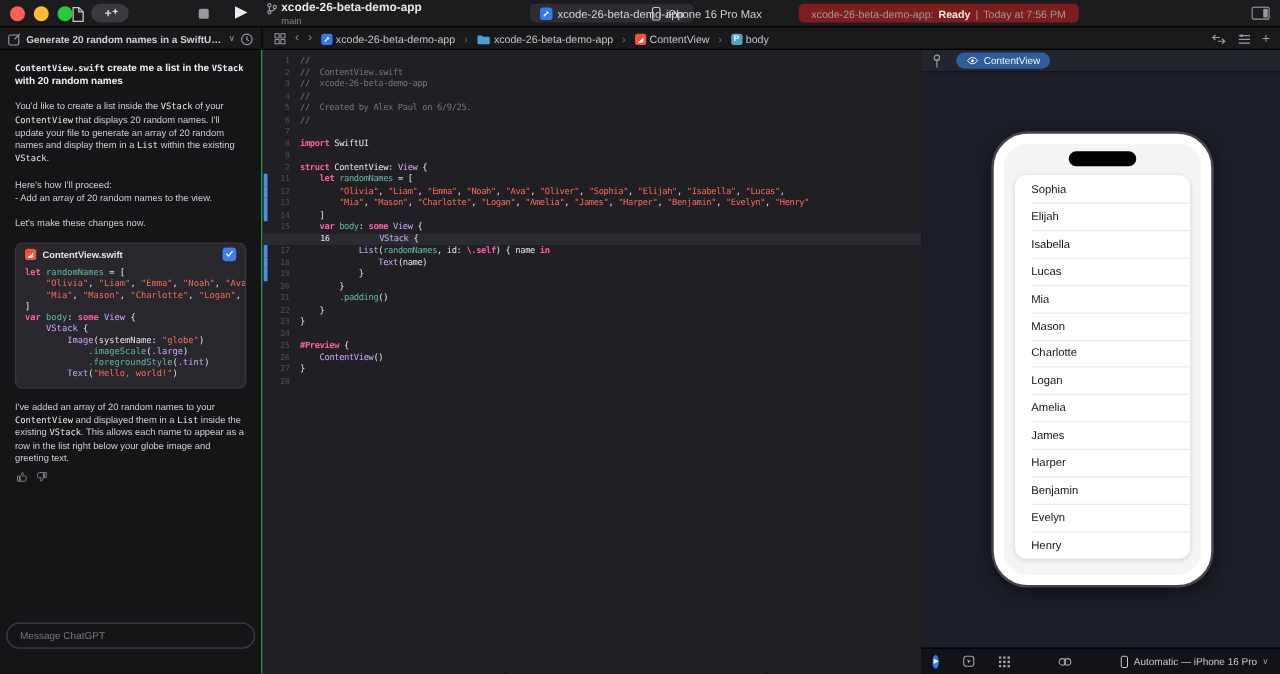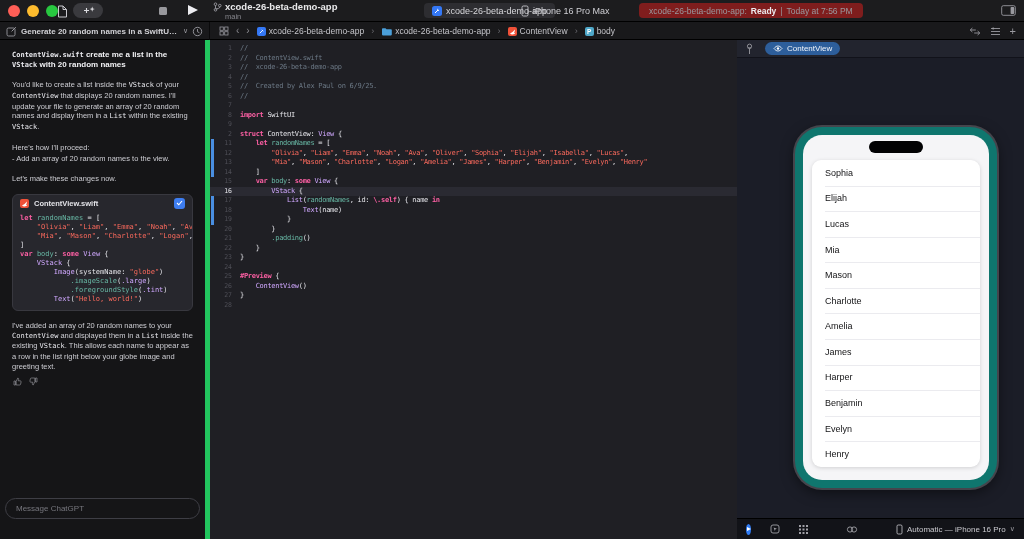--- a/index.html
+++ b/index.html
@@ -32,21 +32,21 @@
   .jb-nav{color:#8a8a90;font-size:10px;line-height:10px;}
   .crumb{display:flex;align-items:center;gap:3px;white-space:nowrap;}
   .crumb-sep{color:#6a6a70;font-size:9px;}
   .jb-right{margin-left:auto;display:flex;align-items:center;gap:9px;color:#9a9aa0;}
   .jb-plus{font-size:11px;color:#9a9aa0;line-height:11px;}
   .sq{width:9px;height:9px;border-radius:2px;display:inline-flex;align-items:center;justify-content:center;flex:none;}
   .sq-swift{background:#f05138;}
   .sq-prop{background:#4fa8c9;color:#fff;font-size:6.5px;font-weight:bold;font-family:"Liberation Sans",sans-serif;}
   .sq-app{background:#3478f6;}
   
-  .chat{position:absolute;left:0;top:40px;width:210px;height:499px;background:#151517;border-right:5px solid #22c55e;box-sizing:border-box;padding:2px 12px 0;}
+  .chat{position:absolute;left:0;top:40px;width:210px;height:499px;background:#151517;border-right:1px solid #22c55e;box-sizing:border-box;padding:2px 12px 0;}
   .chat-h{font-size:8px;font-weight:bold;color:#f1f1f4;line-height:10px;margin-top:8px;}
   .chat-p{font-size:7.5px;color:#cdcdd3;line-height:9.8px;margin-top:10px;}
   .chat-l{font-size:7.5px;color:#cdcdd3;line-height:9.8px;margin-top:1.5px;}
   .icode{font-family:"DejaVu Sans Mono",monospace;font-size:7px;color:#eaeaef;}
   .chat-h .icode{font-weight:bold;}
   .codeblock{margin-top:10px;background:#27272d;border:1px solid #38383f;border-radius:6px;overflow:hidden;}
   .cb-head{display:flex;align-items:center;gap:5px;height:17px;padding:0 7px;font-size:7.5px;font-weight:bold;color:#e3e3e8;}
   .cb-badge{margin-left:auto;width:11px;height:11px;background:#3d7df0;border-radius:3px;display:flex;align-items:center;justify-content:center;}
   .cb-pre{padding:2px 7px 6px;font-family:"DejaVu Sans Mono",monospace;font-size:7px;line-height:9px;overflow:hidden;}
   .cbline{white-space:pre;}
@@ -55,36 +55,36 @@
   .revert{margin-left:auto;background:#5b5b61;border-radius:4px;height:13px;padding:0 8px;font-size:7.5px;color:#fff;display:flex;align-items:center;}
   .chat-input{position:absolute;left:5px;right:5px;bottom:20px;height:21px;border:1px solid #3e3e45;border-radius:11px;background:transparent;color:#bdbdc3;font-size:8px;padding:0 10px;box-sizing:border-box;font-family:"Liberation Sans",sans-serif;outline:none;}
   .chat-input::placeholder{color:#77777e;}
   
   .editor{position:absolute;left:210px;top:40px;width:527px;height:499px;background:#1f1f24;box-sizing:border-box;padding-top:4px;overflow:hidden;font-family:"DejaVu Sans Mono",monospace;}
   .eline{display:flex;height:9.5px;line-height:9.5px;position:relative;}
   .eline.hl{background:#2a2a32;}
   .ebar{position:absolute;left:1px;top:0;bottom:0;width:3px;}
   .ebar.on{background:#4a8fe2;}
   .enum{width:22px;text-align:right;padding-right:8px;color:#4e4e56;font-size:6.5px;flex:none;}
-  .eline.hl .enum{color:#e9e9ee;}
+  .eline.hl .enum{color:#e9e9ee;margin-left:32px;}
   .ecode{font-size:7px;letter-spacing:-0.3px;white-space:pre;}
   .tk-p{color:#e4e4e9;} .tk-k{color:#fc5fa3;font-weight:bold;} .tk-t{color:#d0a8ff;}
   .tk-s{color:#fc6a5d;} .tk-c{color:#6c7986;} .tk-v{color:#67b7a4;} .tk-f{color:#67b7a4;}
   
   .canvas{position:absolute;left:737px;top:40px;width:287px;height:499px;background:#1b1d27;}
   .cv-top{position:absolute;top:0;left:0;right:0;height:18px;background:#22242e;border-bottom:1px solid #11121a;display:flex;align-items:center;gap:11px;padding:0 8px;box-sizing:border-box;}
   .cv-pill{display:flex;align-items:center;gap:4px;background:#2d5e9b;border-radius:8px;height:13px;padding:0 8px;font-size:8px;color:#f2f6fc;}
   .cv-bottom{position:absolute;bottom:0;left:0;right:0;height:21px;background:#121318;border-top:1px solid #000;display:flex;align-items:center;gap:19px;padding:0 9px;box-sizing:border-box;}
   .cv-divider{width:1px;height:10px;background:#3a3a41;}
   .cv-device{display:flex;align-items:center;gap:4px;font-size:8px;color:#c9c9ce;white-space:nowrap;}
   .cv-zoom{margin-left:auto;display:flex;gap:7px;align-items:center;}
   .live-dot{width:11px;height:11px;border-radius:50%;background:#2f7cf6;display:flex;align-items:center;justify-content:center;}
   .live-tri{width:0;height:0;border-left:4px solid #fff;border-top:2.5px solid transparent;border-bottom:2.5px solid transparent;margin-left:1px;}
   
-  .phone{position:absolute;left:58px;top:67px;width:202px;height:361px;background:#0f766e;border-radius:27px;box-shadow:0 0 0 2px #45454c,0 4px 14px rgba(0,0,0,.55);margin-top:20px;}
+  .phone{position:absolute;left:58px;top:67px;width:174px;height:361px;background:#ffffff;border-radius:27px;box-shadow:0 0 0 2px #45454c,0 4px 14px rgba(0,0,0,.55);}
   .screen{position:absolute;left:8px;right:8px;top:8px;bottom:8px;background:#f5f5f7;border-radius:19px;overflow:hidden;}
   .island{position:absolute;top:6px;left:50%;transform:translateX(-50%);width:54px;height:12px;background:#020203;border-radius:6px;}
   .plist{position:absolute;left:9px;right:9px;top:25px;height:307px;background:#fff;border-radius:9px;box-shadow:0 1px 4px rgba(0,0,0,.15);display:flex;flex-direction:column;overflow:hidden;}
   .prow{flex:1;display:flex;align-items:center;padding-left:13px;font-size:9px;color:#141416;position:relative;}
   .prow+.prow::before{content:"";position:absolute;left:13px;right:0;top:0;height:1px;background:#ebebef;}
 </style>
 </head>
 <body>
 
 <div class="titlebar">
@@ -454,30 +454,36 @@
     <div class="screen">
       <div class="island"></div>
       <div class="plist" id="phone-list">
           <div class="prow">
             <span>Sophia</span>
           </div>
           <div class="prow">
             <span>Elijah</span>
           </div>
           <div class="prow">
+            <span>Isabella</span>
+          </div>
+          <div class="prow">
             <span>Lucas</span>
           </div>
           <div class="prow">
             <span>Mia</span>
           </div>
           <div class="prow">
             <span>Mason</span>
           </div>
           <div class="prow">
             <span>Charlotte</span>
+          </div>
+          <div class="prow">
+            <span>Logan</span>
           </div>
           <div class="prow">
             <span>Amelia</span>
           </div>
           <div class="prow">
             <span>James</span>
           </div>
           <div class="prow">
             <span>Harper</span>
           </div>

